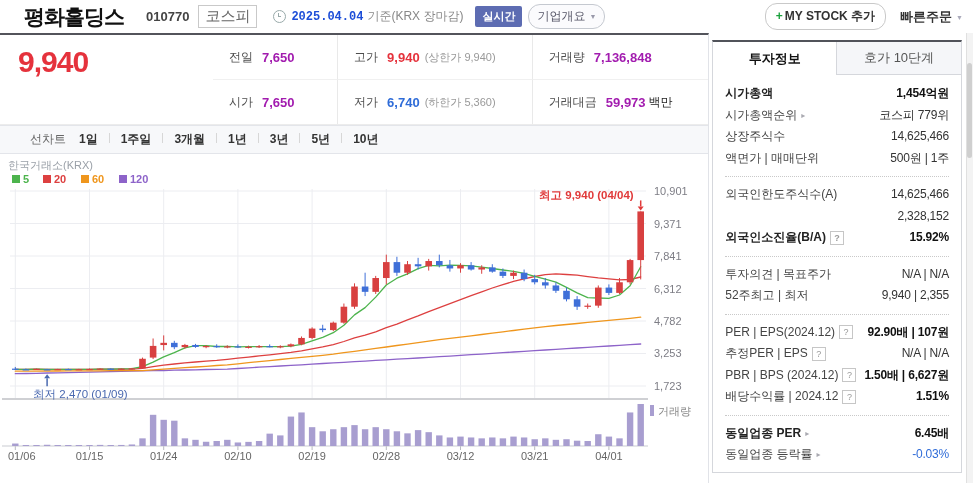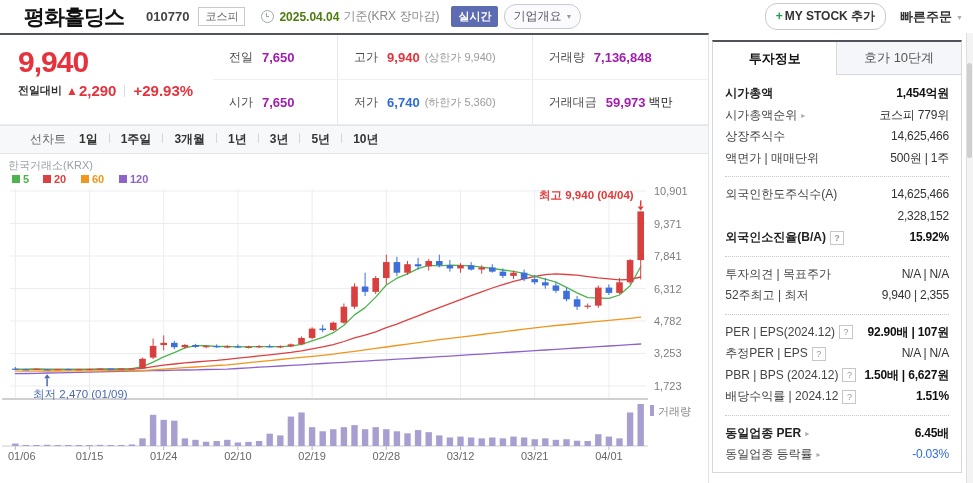--- a/index.html
+++ b/index.html
@@ -5,25 +5,25 @@
   html,body{margin:0;padding:0;}
   body{width:973px;height:483px;overflow:hidden;background:#fff;
        font-family:"Liberation Sans","DejaVu Sans",sans-serif;color:#222;}
   .page{width:973px;height:483px;position:relative;}
 
   
   header{height:33px;display:flex;align-items:center;justify-content:space-between;padding:0 10px 0 8px;box-sizing:border-box;}
   .title-area{display:flex;align-items:center;}
   h1{font-size:21px;font-weight:bold;color:#111;margin:16px;letter-spacing:-1px;}
   .code{font-size:13px;font-weight:bold;color:#444;margin-left:6px;}
-  .badge-kospi{font-size:11px;color:#666;border:1px solid #c9c9c9;padding:1px 6px;margin-left:9px;background:#fff;}
+  .badge-kospi{font-size:15px;color:#666;border:1px solid #c9c9c9;padding:1px 6px;margin-left:9px;background:#fff;}
   .clock-icon{width:11px;height:11px;border:1px solid #9aa;border-radius:50%;display:inline-block;position:relative;margin:0 5px 0 16px;}
   .clock-icon::after{content:"";position:absolute;left:4px;top:2px;width:1px;height:4px;background:#9aa;}
   .clock-icon::before{content:"";position:absolute;left:4px;top:5px;width:3px;height:1px;background:#9aa;}
-  .date-strong{font-size:12px;font-weight:bold;color:#4d7c0f;}
+  .date-strong{font-size:12px;font-weight:bold;color:#1d4ed8;font-family:Liberation Mono, monospace;}
   .date-sub{font-size:12px;color:#888;margin-left:4px;}
   .badge-rt{font-size:11px;font-weight:bold;color:#fff;background:#5d6cb2;padding:3px 7px;border-radius:2px;margin-left:12px;cursor:pointer;}
   .btn-overview{font-size:12px;color:#556;background:#fbfbfd;border:1px solid #c5c9d0;border-radius:12px;padding:3px 8px;margin-left:6px;cursor:pointer;}
   .btn-overview .caret::after{content:"▼";font-size:7px;color:#99a;margin-left:4px;vertical-align:1px;}
   .header-right{display:flex;align-items:center;}
   .btn-mystock{font-size:12px;font-weight:bold;color:#333;background:#fff;border:1px solid #c9c9c9;border-radius:12px;padding:4px 10px;cursor:pointer;}
   .btn-mystock .plus{color:#1aa13c;font-weight:bold;margin-right:2px;}
   .quick-order{font-size:13px;font-weight:bold;color:#333;margin-left:14px;cursor:pointer;}
   .quick-order .caret::after{content:"▼";font-size:7px;color:#aab;margin-left:4px;vertical-align:1px;}
 
@@ -106,27 +106,20 @@
       <span class="quick-order"><span>빠른주문</span><span class="caret"></span></span>
     </div>
   </header>
 
   <div class="content">
     <div class="left-col">
 
       <section class="price-section">
         <div class="price-block">
           <div class="cur-price">9,940</div>
-          <div class="chg-row">
-            <span class="chg-label">전일대비</span>
-            <span class="chg-arrow">▲</span>
-            <span class="chg-val">2,290</span>
-            <span class="chg-div"></span>
-            <span class="chg-pct">+29.93%</span>
-          </div>
         </div>
         <div class="quote-table" id="quote-table">
             <div class="qcell rb">
               <span class="qlabel">전일</span>
               <span class="qvalue">7,650</span>
             </div>
             <div class="qcell rb cl">
               <span class="qlabel">고가</span>
               <span class="qvalue up">9,940</span>
               <span class="qextra">(상한가 9,940)</span>

